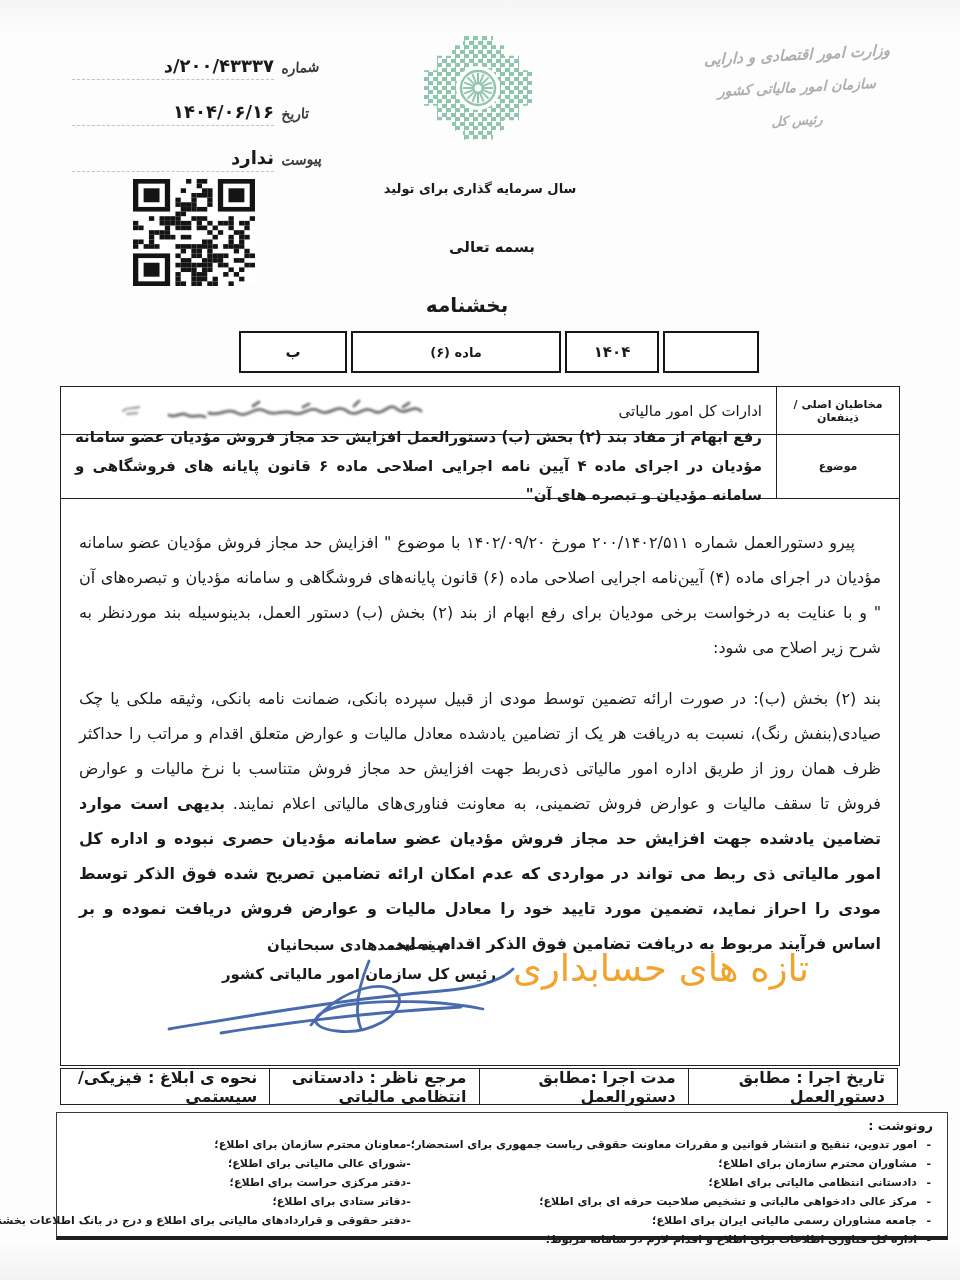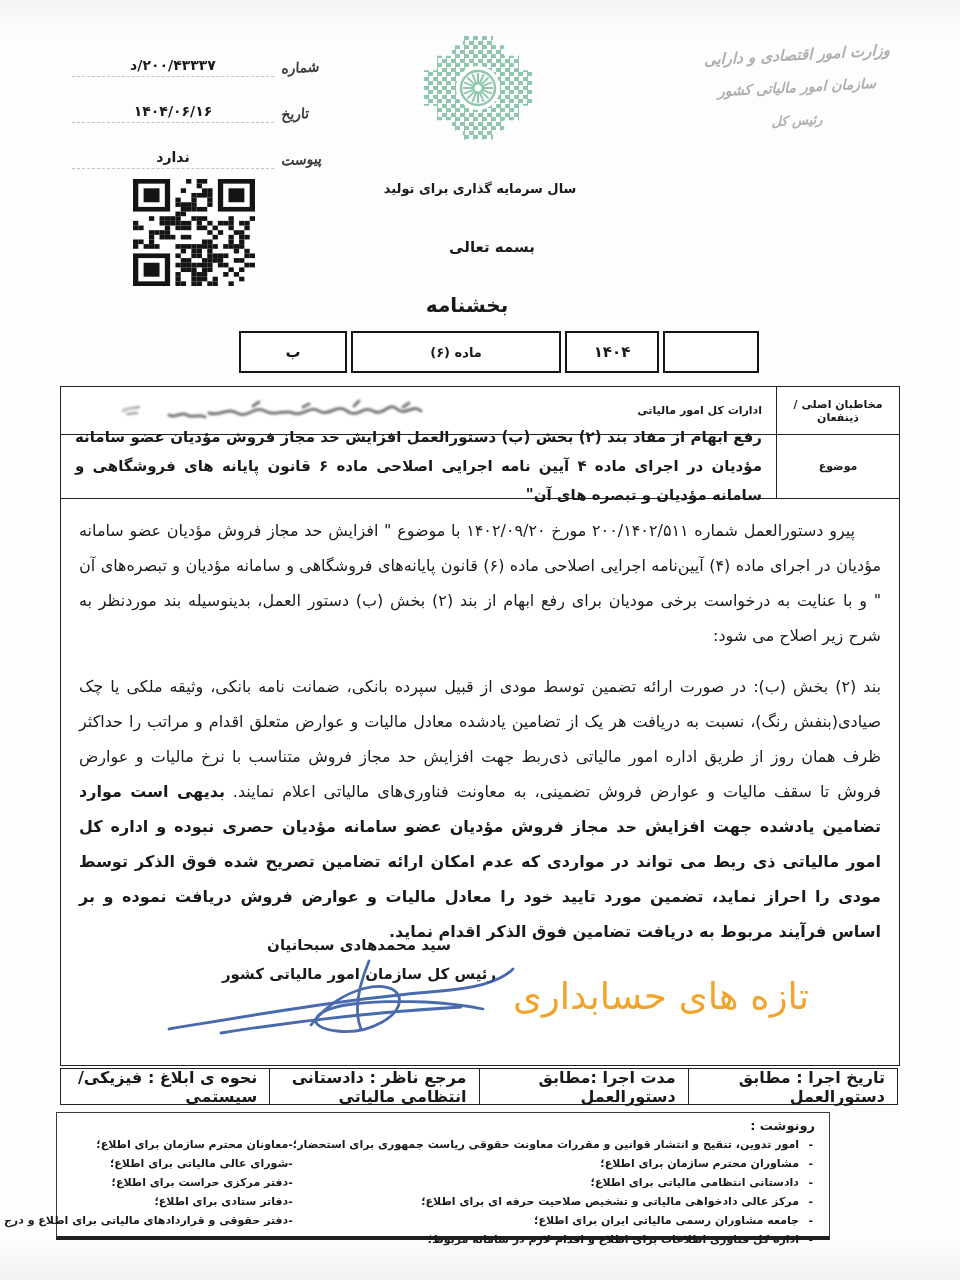--- a/index.html
+++ b/index.html
@@ -9,21 +9,21 @@
     font-family:"DejaVu Sans",sans-serif;color:#1a1a1a;overflow:hidden;
   }
   
   .meta-block{position:absolute;right:630px;left:72px;top:44px;width:270px;direction:rtl;}
   .meta-row{position:relative;height:46px;display:flex;direction:rtl;align-items:center;}
   .meta-label{
     width:62px;flex:0 0 62px;font-style:italic;font-weight:600;font-size:14px;color:#3c3c3c;
     transform:skewX(8deg) rotate(-3deg);text-align:left;padding-left:6px;
   }
   .meta-value{
-    flex:1;font-weight:bold;font-size:14px;text-align:center;
+    flex:1;font-weight:bold;font-size:18px;text-align:right;
     border-bottom:1px dashed #c3c3c3;padding-bottom:3px;
   }
   
   .letterhead{position:absolute;left:672px;top:46px;width:250px;text-align:center;
     color:#aeaeae;font-style:italic;direction:rtl;transform:skewY(-3deg);}
   .letterhead .lh1{font-size:15px;font-weight:600;letter-spacing:1px;}
   .letterhead .lh2{font-size:14px;margin-top:15px;font-weight:600;}
   .letterhead .lh3{font-size:13px;margin-top:18px;font-weight:600;}
   
   .logo-wrap{position:absolute;left:424px;top:36px;width:108px;height:104px;}
@@ -52,44 +52,44 @@
   .class-cell.c1{flex:0 0 90px;}
   .class-cell.c2{flex:0 0 206px;font-size:13px;}
   .class-cell.c3{flex:0 0 104px;}
   
   .main-table{position:absolute;left:60px;top:386px;width:838px;border:1.8px solid #222;background:#fff;}
   .m-row{display:flex;direction:rtl;border-bottom:1.6px solid #222;}
   .m-label{flex:0 0 118px;border-left:1.6px solid #222;display:flex;align-items:center;
     justify-content:center;font-size:11px;font-weight:bold;text-align:center;padding:2px;}
   .m-content{flex:1;display:flex;align-items:center;direction:rtl;position:relative;}
   .row-recipients{height:47px;}
-  .row-recipients .m-content{font-size:11px;font-weight:bold;padding-right:14px;}
+  .row-recipients .m-content{font-size:15px;font-weight:normal;padding-right:14px;}
   .row-subject{height:63px;}
   .row-subject .m-content{font-size:15px;font-weight:bold;line-height:1.95;
     padding:4px 14px;text-align:justify;}
   .stamp{position:absolute;left:48px;top:8px;opacity:.65;filter:blur(1.1px);}
   
   .m-body{position:relative;height:566px;direction:rtl;padding:14px 18px 0;box-sizing:border-box;
     font-size:16px;line-height:35px;text-align:justify;}
-  .m-body p{margin:0 0 16px;}
+  .m-body p{margin:12px 0 16px;}
   .m-body p.p1{text-indent:26px;}
   .m-body .bold{font-weight:bold;}
   .sig-block{position:absolute;right:400px;top:432px;width:280px;text-align:center;
     font-size:15px;font-weight:bold;line-height:1.9;}
   .sig-svg{position:absolute;left:100px;top:452px;}
-  .watermark{position:absolute;left:452px;top:480px;font-size:37px;color:#f2a32b;
+  .watermark{position:absolute;left:452px;top:452px;font-size:37px;color:#f2a32b;
     font-weight:500;direction:rtl;white-space:nowrap;}
   
   .exec-table{position:absolute;left:60px;top:1068px;width:838px;height:37px;
     border:1.8px solid #222;display:flex;direction:rtl;background:#fff;box-sizing:border-box;}
   .exec-cell{flex:1;border-left:1.4px solid #222;display:flex;align-items:center;
     font-size:16px;font-weight:bold;padding-right:12px;direction:rtl;}
   .exec-cell:last-child{border-left:none;}
   
-  .cc-box{position:absolute;left:56px;top:1112px;width:774px;height:128px;box-sizing:border-box;
+  .cc-box{position:absolute;left:56px;top:1112px;width:892px;height:128px;box-sizing:border-box;
     border:1.6px solid #3a3a3a;border-bottom:4px solid #202020;background:#fff;
     padding:5px 14px;direction:rtl;}
   .cc-title{font-size:13px;font-weight:bold;margin-bottom:2px;}
   .cc-cols{display:flex;direction:rtl;}
   .cc-col{list-style:none;margin:0;padding:0;font-size:11px;font-weight:600;line-height:19px;}
   .cc-col.right{flex:0 0 52%;}
   .cc-col.left{flex:0 0 48%;text-align:right;}
   .cc-col.right li{position:relative;padding-right:16px;white-space:nowrap;}
   .cc-col.right li .dash{position:absolute;right:2px;}
   .cc-col.left li{white-space:nowrap;}

